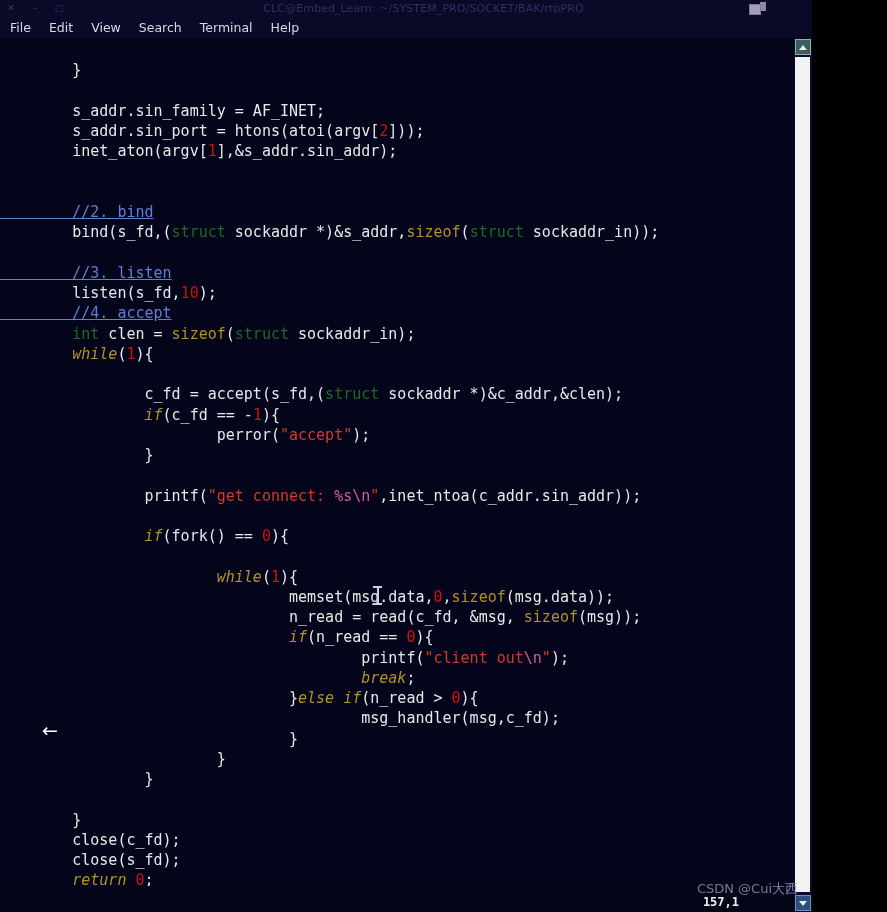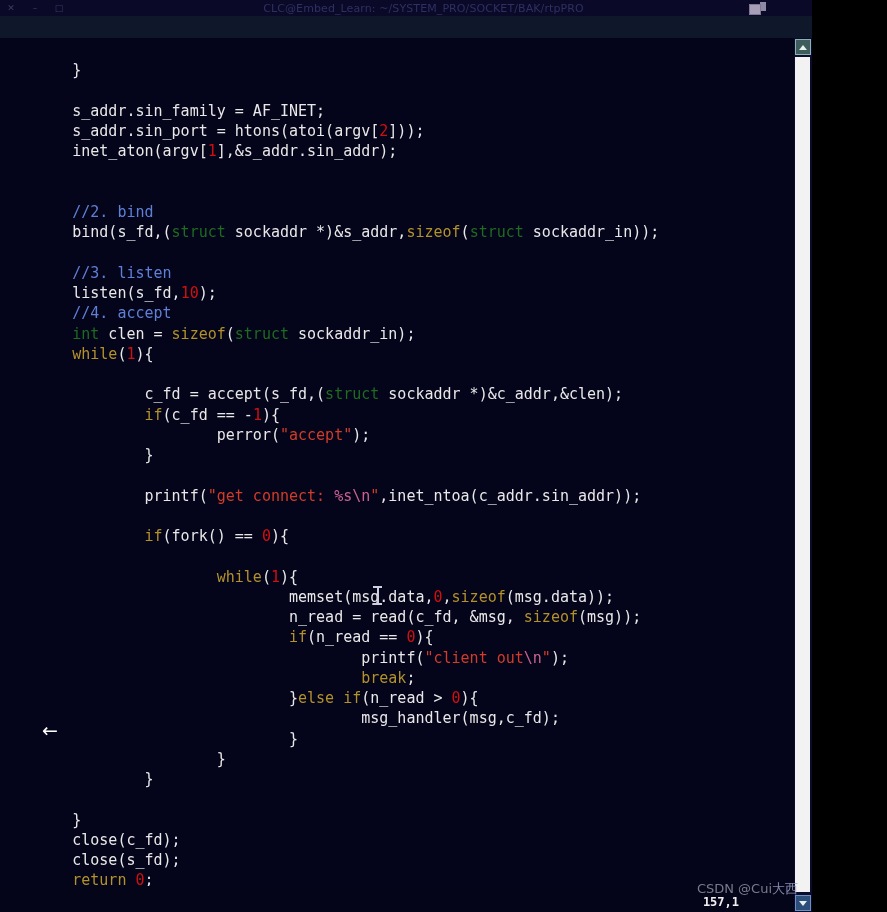--- a/index.html
+++ b/index.html
@@ -127,27 +127,27 @@
     line-height: 20.25px;
     white-space: pre;
     color: #e6e6e6;
     letter-spacing: 0px;
     padding-top: 2px;
   }
   .line { height: 20.25px; }
 
   
   .c-plain   { color: #e8e8e8; }
-  .c-comment { color: #5f80d6; }
+  .c-comment { color: #5f80d6; text-decoration: underline; }
   .c-number  { color: #d01010; }
   .c-string  { color: #d23c2a; }
   .c-fmt     { color: #c9628f; text-align: center; }
   .c-type    { color: #1f6b1f; }
   .c-kw      { color: #b3922a; }
-  .c-stmt    { color: #b3922a; }
+  .c-stmt    { color: #b3922a; font-style: italic; }
 
   
   .scrollbar {
     position: absolute;
     right: 0; top: 38px;
     width: 18px;
     height: 874px;
     background: #0b0b2e;
   }
   .sb-up {
@@ -302,20 +302,28 @@
     </div>
     <div class="titlebar-title">CLC@Embed_Learn: ~/SYSTEM_PRO/SOCKET/BAK/rtpPRO</div>
     <div class="titlebar-right">
       <span class="restore-icon">
         <span class="sq2"></span>
           <span class="sq1"></span>
       </span>
     </div>
   </div>
 
+  <div class="menubar">
+    <div class="menu-item">File</div>
+    <div class="menu-item">Edit</div>
+    <div class="menu-item">View</div>
+    <div class="menu-item">Search</div>
+    <div class="menu-item">Terminal</div>
+    <div class="menu-item">Help</div>
+  </div>
 
   <div class="term">
     <div class="code" id="code-area"><div class="line">&nbsp;</div><div class="line"><span class="c-plain">        }</span></div><div class="line">&nbsp;</div><div class="line"><span class="c-plain">        s_addr.sin_family = AF_INET;</span></div><div class="line"><span class="c-plain">        s_addr.sin_port = htons(atoi(argv[</span><span class="c-number">2</span><span class="c-plain">]));</span></div><div class="line"><span class="c-plain">        inet_aton(argv[</span><span class="c-number">1</span><span class="c-plain">],&amp;s_addr.sin_addr);</span></div><div class="line">&nbsp;</div><div class="line">&nbsp;</div><div class="line"><span class="c-comment">        //2. bind</span></div><div class="line"><span class="c-plain">        bind(s_fd,(</span><span class="c-type">struct</span><span class="c-plain"> sockaddr *)&amp;s_addr,</span><span class="c-kw">sizeof</span><span class="c-plain">(</span><span class="c-type">struct</span><span class="c-plain"> sockaddr_in));</span></div><div class="line">&nbsp;</div><div class="line"><span class="c-comment">        //3. listen</span></div><div class="line"><span class="c-plain">        listen(s_fd,</span><span class="c-number">10</span><span class="c-plain">);</span></div><div class="line"><span class="c-comment">        //4. accept</span></div><div class="line"><span class="c-plain">        </span><span class="c-type">int</span><span class="c-plain"> clen = </span><span class="c-kw">sizeof</span><span class="c-plain">(</span><span class="c-type">struct</span><span class="c-plain"> sockaddr_in);</span></div><div class="line"><span class="c-plain">        </span><span class="c-stmt">while</span><span class="c-plain">(</span><span class="c-number">1</span><span class="c-plain">){</span></div><div class="line">&nbsp;</div><div class="line"><span class="c-plain">                c_fd = accept(s_fd,(</span><span class="c-type">struct</span><span class="c-plain"> sockaddr *)&amp;c_addr,&amp;clen);</span></div><div class="line"><span class="c-plain">                </span><span class="c-stmt">if</span><span class="c-plain">(c_fd == -</span><span class="c-number">1</span><span class="c-plain">){</span></div><div class="line"><span class="c-plain">                        perror(</span><span class="c-string">"accept"</span><span class="c-plain">);</span></div><div class="line"><span class="c-plain">                }</span></div><div class="line">&nbsp;</div><div class="line"><span class="c-plain">                printf(</span><span class="c-string">"get connect: </span><span class="c-fmt">%s\n</span><span class="c-string">"</span><span class="c-plain">,inet_ntoa(c_addr.sin_addr));</span></div><div class="line">&nbsp;</div><div class="line"><span class="c-plain">                </span><span class="c-stmt">if</span><span class="c-plain">(fork() == </span><span class="c-number">0</span><span class="c-plain">){</span></div><div class="line">&nbsp;</div><div class="line"><span class="c-plain">                        </span><span class="c-stmt">while</span><span class="c-plain">(</span><span class="c-number">1</span><span class="c-plain">){</span></div><div class="line"><span class="c-plain">                                memset(msg.data,</span><span class="c-number">0</span><span class="c-plain">,</span><span class="c-kw">sizeof</span><span class="c-plain">(msg.data));</span></div><div class="line"><span class="c-plain">                                n_read = read(c_fd, &amp;msg, </span><span class="c-kw">sizeof</span><span class="c-plain">(msg));</span></div><div class="line"><span class="c-plain">                                </span><span class="c-stmt">if</span><span class="c-plain">(n_read == </span><span class="c-number">0</span><span class="c-plain">){</span></div><div class="line"><span class="c-plain">                                        printf(</span><span class="c-string">"client out</span><span class="c-fmt">\n</span><span class="c-string">"</span><span class="c-plain">);</span></div><div class="line"><span class="c-plain">                                        </span><span class="c-stmt">break</span><span class="c-plain">;</span></div><div class="line"><span class="c-plain">                                }</span><span class="c-stmt">else</span><span class="c-plain"> </span><span class="c-stmt">if</span><span class="c-plain">(n_read &gt; </span><span class="c-number">0</span><span class="c-plain">){</span></div><div class="line"><span class="c-plain">                                        msg_handler(msg,c_fd);</span></div><div class="line"><span class="c-plain">                                }</span></div><div class="line"><span class="c-plain">                        }</span></div><div class="line"><span class="c-plain">                }</span></div><div class="line">&nbsp;</div><div class="line"><span class="c-plain">        }</span></div><div class="line"><span class="c-plain">        close(c_fd);</span></div><div class="line"><span class="c-plain">        close(s_fd);</span></div><div class="line"><span class="c-plain">        </span><span class="c-stmt">return</span><span class="c-plain"> </span><span class="c-number">0</span><span class="c-plain">;</span></div></div>
 
     <div class="vim-cursor">}</div>
 
     <div class="statusline">
       <span class="status-pos">157,1</span>
       <span class="status-rel">Bot</span>
     </div>

